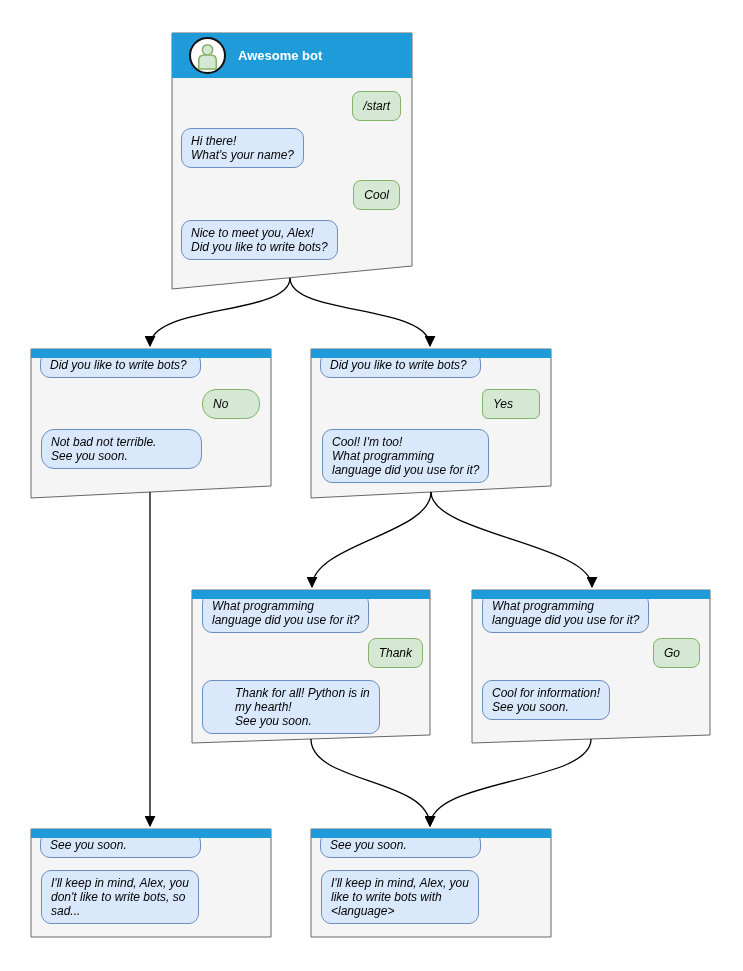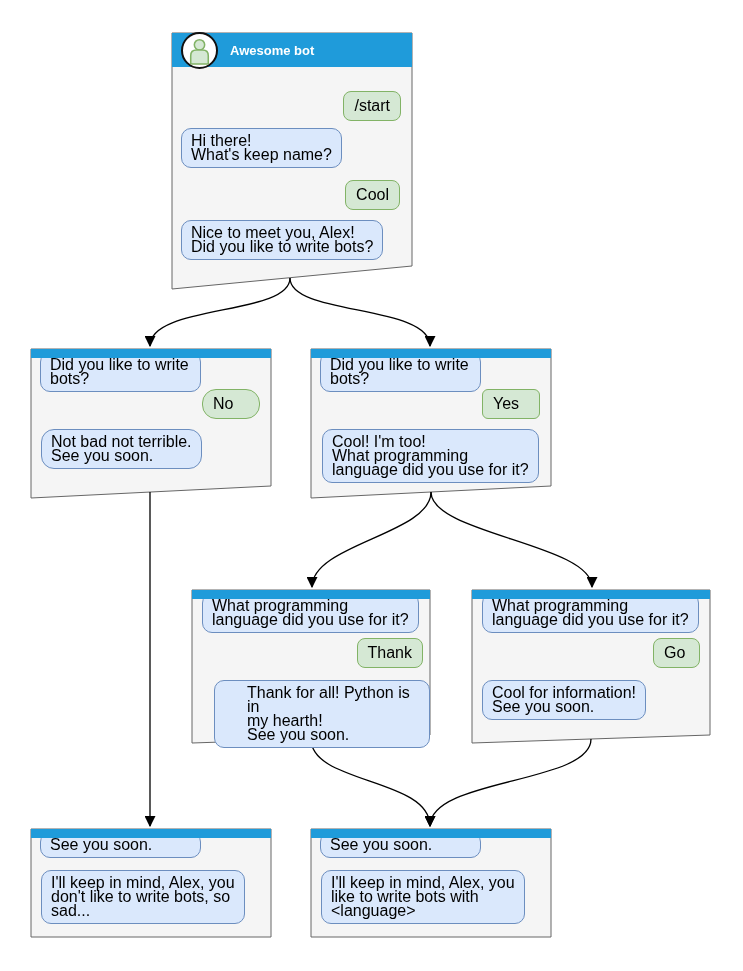--- a/index.html
+++ b/index.html
@@ -6,31 +6,31 @@
   .canvas{
     position:relative;width:743px;height:971px;background:#ffffff;
     font-family:"Liberation Sans",sans-serif;color:#000;overflow:hidden;
   }
   svg.underlay{position:absolute;left:0;top:0;width:743px;height:971px;pointer-events:none;}
   .window{position:absolute;}
   .titlebar{
     position:absolute;left:0;top:0;right:0;background:#1F9BDA;z-index:2;
     display:flex;align-items:center;
   }
-  .titlebar.big{height:34px;}
+  .titlebar.big{height:45px;padding-left:8px;}
   .titlebar.slim{height:9px;}
   .avatar{
     width:37px;height:37px;border-radius:50%;background:#ffffff;border:2px solid #111;
     margin-left:9px;box-sizing:border-box;display:flex;align-items:center;justify-content:center;
     overflow:hidden;flex:0 0 auto;
   }
   .title{color:#ffffff;font-weight:bold;font-size:13px;margin-left:12px;}
   .msg{
-    position:absolute;font-size:16px;line-height:14px;padding:5px 9px;border-radius:10px;
-    white-space:pre-line;box-sizing:border-box;z-index:1;
+    position:absolute;font-size:12px;line-height:14px;padding:5px 9px;border-radius:10px;
+    white-space:pre-line;box-sizing:border-box;z-index:1;font-style:italic;
   }
   .bot{background:#DAE8FC;border:1px solid #6C8EBF;}
   .user{background:#D5E8D4;border:1px solid #82B366;padding:7px 10px;border-radius:8px;}
 </style>
 </head>
 <body>
 
 <div class="canvas">
 
   <svg class="underlay" viewBox="0 0 743 971">
@@ -62,21 +62,21 @@
       <span class="avatar">
         <svg width="31" height="31" viewBox="0 0 30 30">
           <circle cx="15" cy="9.5" r="5" fill="#D5E8D4" stroke="#82B366" stroke-width="1.5"></circle>
           <path d="M6.5,28 L6.5,20 Q6.5,14.5 12,14.5 L18,14.5 Q23.5,14.5 23.5,20 L23.5,28 Z" fill="#D5E8D4" stroke="#82B366" stroke-width="1.5"></path>
         </svg>
       </span>
       <span class="title">Awesome bot</span>
     </div>
     <div class="msg user" style="right:11px;top:58px;">/start</div>
     <div class="msg bot" style="left:9px;top:95px;">Hi there!
-What's keep name?</div>
+What's your name?</div>
     <div class="msg user" style="right:12px;top:147px;">Cool</div>
     <div class="msg bot" style="left:9px;top:187px;">Nice to meet you, Alex!
 Did you like to write bots?</div>
   </div>
 
   <div class="window" style="left:31px;top:349px;width:240px;height:149px;">
     <div class="titlebar slim"></div>
     <div class="msg bot" style="left:9px;top:3px;width:161px;">Did you like to write bots?</div>
     <div class="msg user" style="right:11px;top:40px;width:58px;border-radius:14px;">No</div>
     <div class="msg bot" style="left:10px;top:80px;width:161px;border-radius:13px;">Not bad not terrible.
@@ -90,21 +90,21 @@
     <div class="msg bot" style="left:11px;top:80px;">Cool! I'm too!
 What programming
 language did you use for it?</div>
   </div>
 
   <div class="window" style="left:192px;top:590px;width:238px;height:153px;">
     <div class="titlebar slim"></div>
     <div class="msg bot" style="left:10px;top:3px;">What programming
 language did you use for it?</div>
     <div class="msg user" style="right:7px;top:48px;">Thank</div>
-    <div class="msg bot" style="left:22px;top:90px;padding-left:32px;">Thank for all! Python is in
+    <div class="msg bot" style="left:10px;top:90px;padding-left:32px;">Thank for all! Python is in
 my hearth!
 See you soon.</div>
   </div>
 
   <div class="window" style="left:472px;top:590px;width:238px;height:153px;">
     <div class="titlebar slim"></div>
     <div class="msg bot" style="left:10px;top:3px;">What programming
 language did you use for it?</div>
     <div class="msg user" style="right:10px;top:48px;width:47px;">Go</div>
     <div class="msg bot" style="left:10px;top:90px;">Cool for information!

